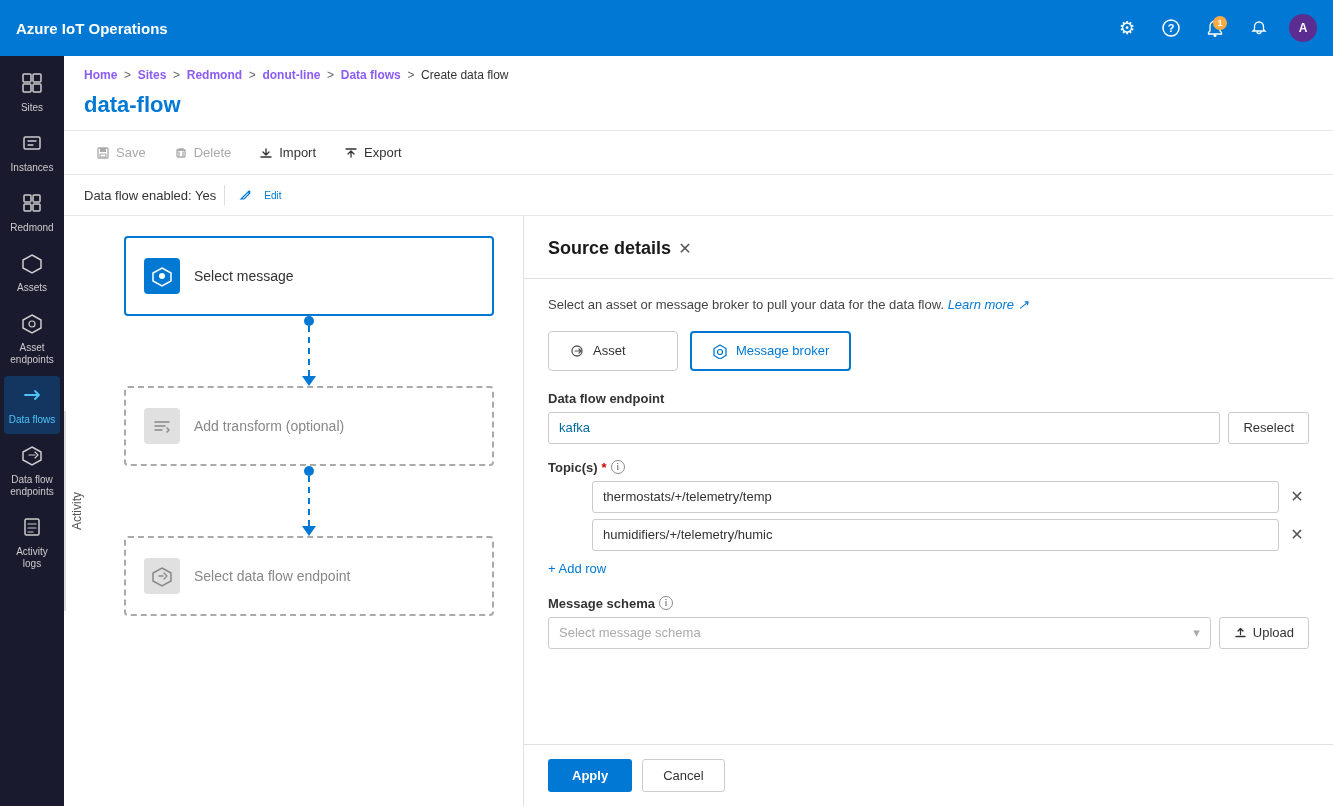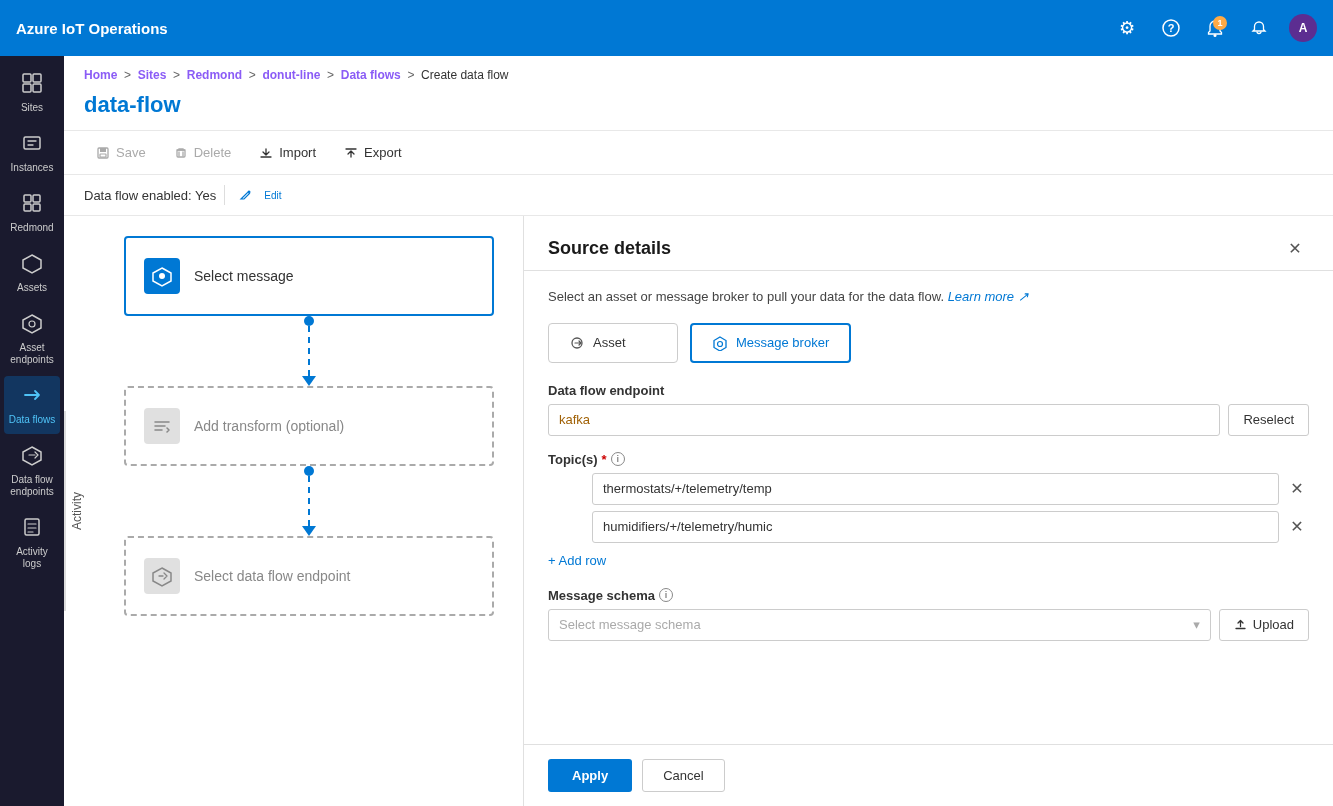--- a/index.html
+++ b/index.html
@@ -275,22 +275,22 @@
       border-left: 1px solid #e0e0e0;
       background: white;
       display: flex;
       flex-direction: column;
       overflow-y: auto;
       flex-shrink: 0;
     }
     .panel-header {
       display: flex;
       align-items: center;
-      justify-content: space-between;
-      padding: 18px 24px 8px;
+      justify-content: flex-start;
+      padding: 18px 24px 16px;
       border-bottom: 1px solid #e0e0e0;
     }
     .panel-title {
       font-size: 18px;
       font-weight: 600;
       color: #1a1a1a;
     }
     .panel-close {
       width: 28px;
       height: 28px;
@@ -375,21 +375,21 @@
       align-items: center;
       gap: 8px;
     }
     .text-input {
       flex: 1;
       height: 32px;
       border: 1px solid #ccc;
       border-radius: 3px;
       padding: 0 10px;
       font-size: 13px;
-      color: #a16207;
+      color: #0369a1;
       background: white;
       outline: none;
     }
     .text-input::placeholder { color: #aaa; }
 
     .reselect-btn {
       padding: 6px 14px;
       height: 32px;
       border: 1px solid #ccc;
       border-radius: 3px;

